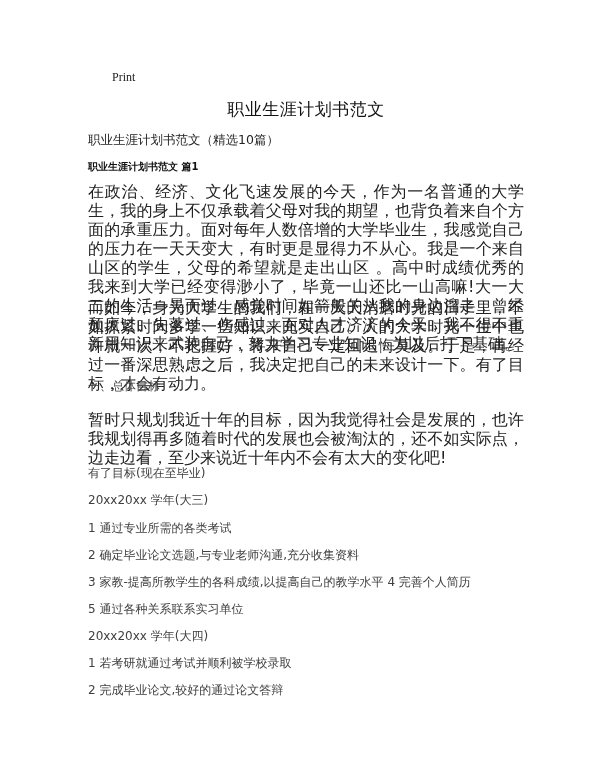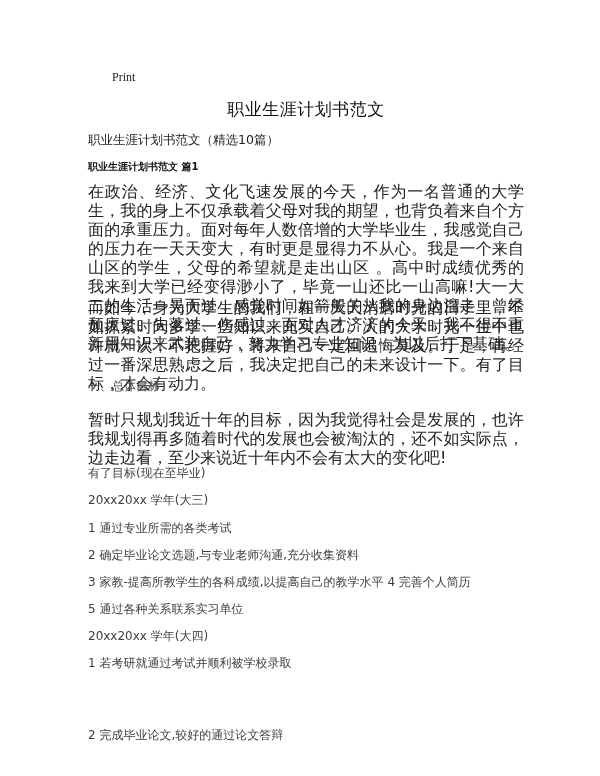--- a/index.html
+++ b/index.html
@@ -92,14 +92,14 @@
   <p class="para" style="top:410px;">暂时只规划我近十年的目标，因为我觉得社会是发展的，也许我规划得再多随着时代的发展也会被淘汰的，还不如实际点，边走边看，至少来说近十年内不会有太大的变化吧!</p>
 
   <div class="line" style="top:465px;">有了目标(现在至毕业)</div>
   <div class="line" style="top:492px;">20xx20xx 学年(大三)</div>
   <div class="line" style="top:520px;">1 通过专业所需的各类考试</div>
   <div class="line" style="top:547px;">2 确定毕业论文选题,与专业老师沟通,充分收集资料</div>
   <div class="line" style="top:574px;">3 家教-提高所教学生的各科成绩,以提高自己的教学水平 4 完善个人简历</div>
   <div class="line" style="top:601px;">5 通过各种关系联系实习单位</div>
   <div class="line" style="top:628px;">20xx20xx 学年(大四)</div>
   <div class="line" style="top:655px;">1 若考研就通过考试并顺利被学校录取</div>
-  <div class="line" style="top:682px;margin-top:45px;">2 完成毕业论文,较好的通过论文答辩</div>
+  <div class="line" style="top:682px;">2 完成毕业论文,较好的通过论文答辩</div>
 </div>
 
 </body></html>

